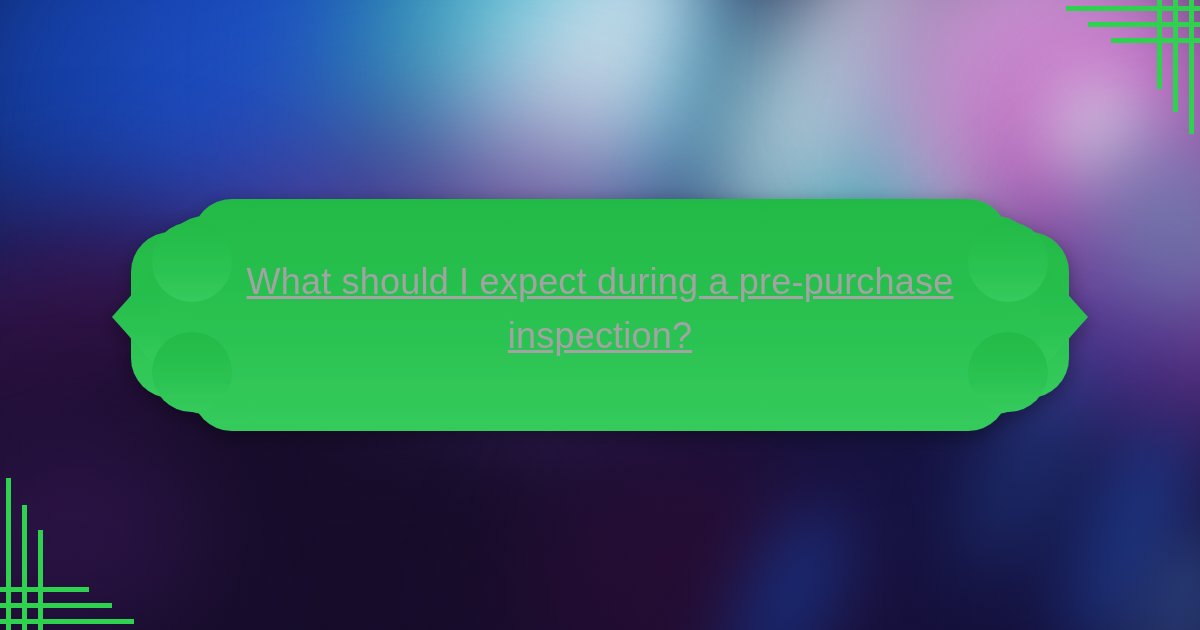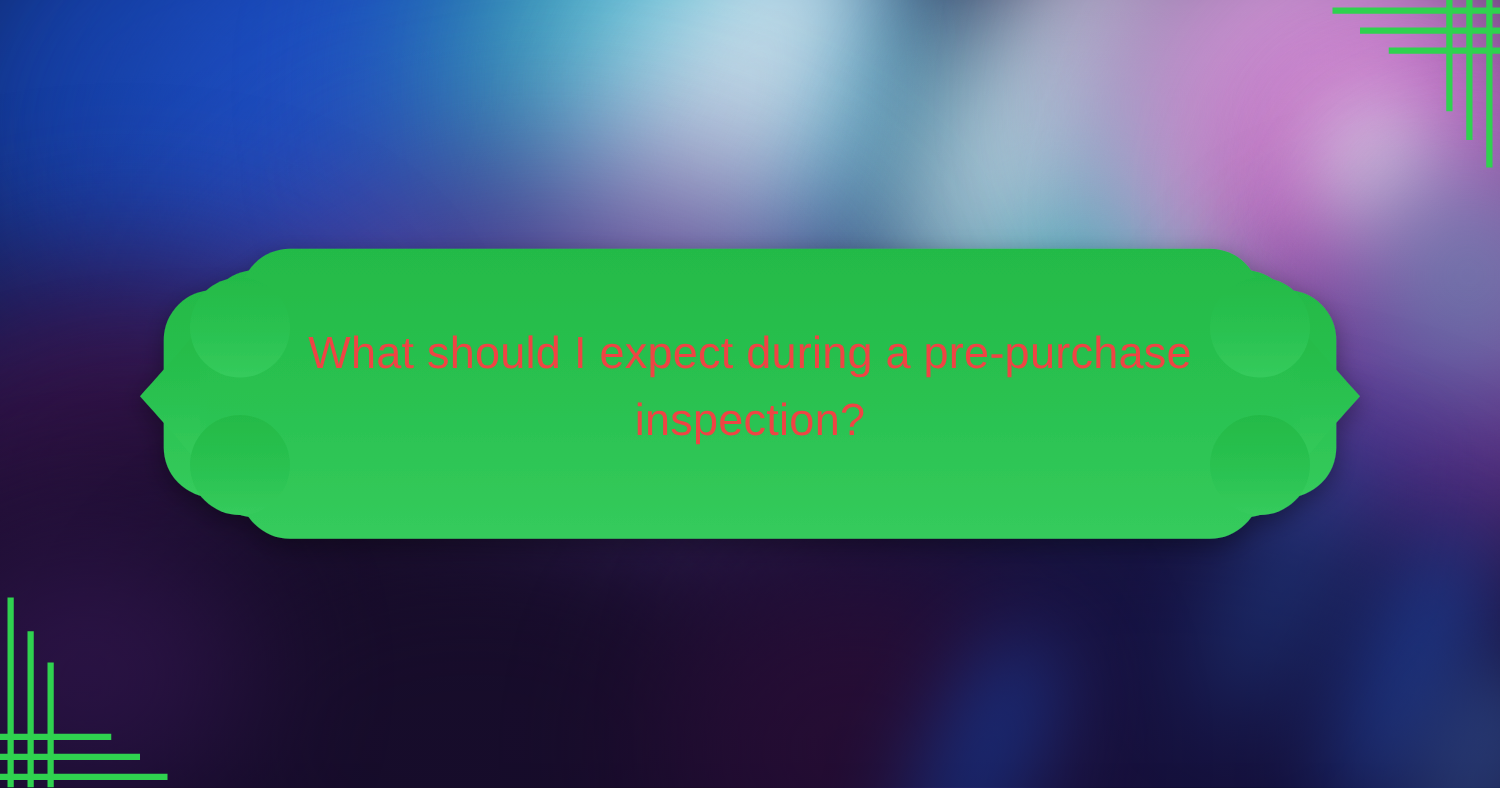--- a/index.html
+++ b/index.html
@@ -59,27 +59,28 @@
     width: 1200px;
     height: 630px;
     overflow: visible;
   }
   #bubble-text {
     position: absolute;
     left: 200px;
     top: 255px;
     width: 800px;
     text-align: center;
-    color: #ef4444;
+    color: #a3a3a3;
     font-size: 36px;
     line-height: 54px;
     font-weight: 400;
     letter-spacing: 0.2px;
     text-rendering: optimizeLegibility;
     pointer-events: auto;
+    text-decoration: underline;
   }
 </style>
 </head>
 <body>
 
 <div id="stage">
 
   <div id="bg-base">
 
     <div class="blob" style="left:-180px;top:-200px;width:620px;height:560px;background:#0d1f52;"></div>

